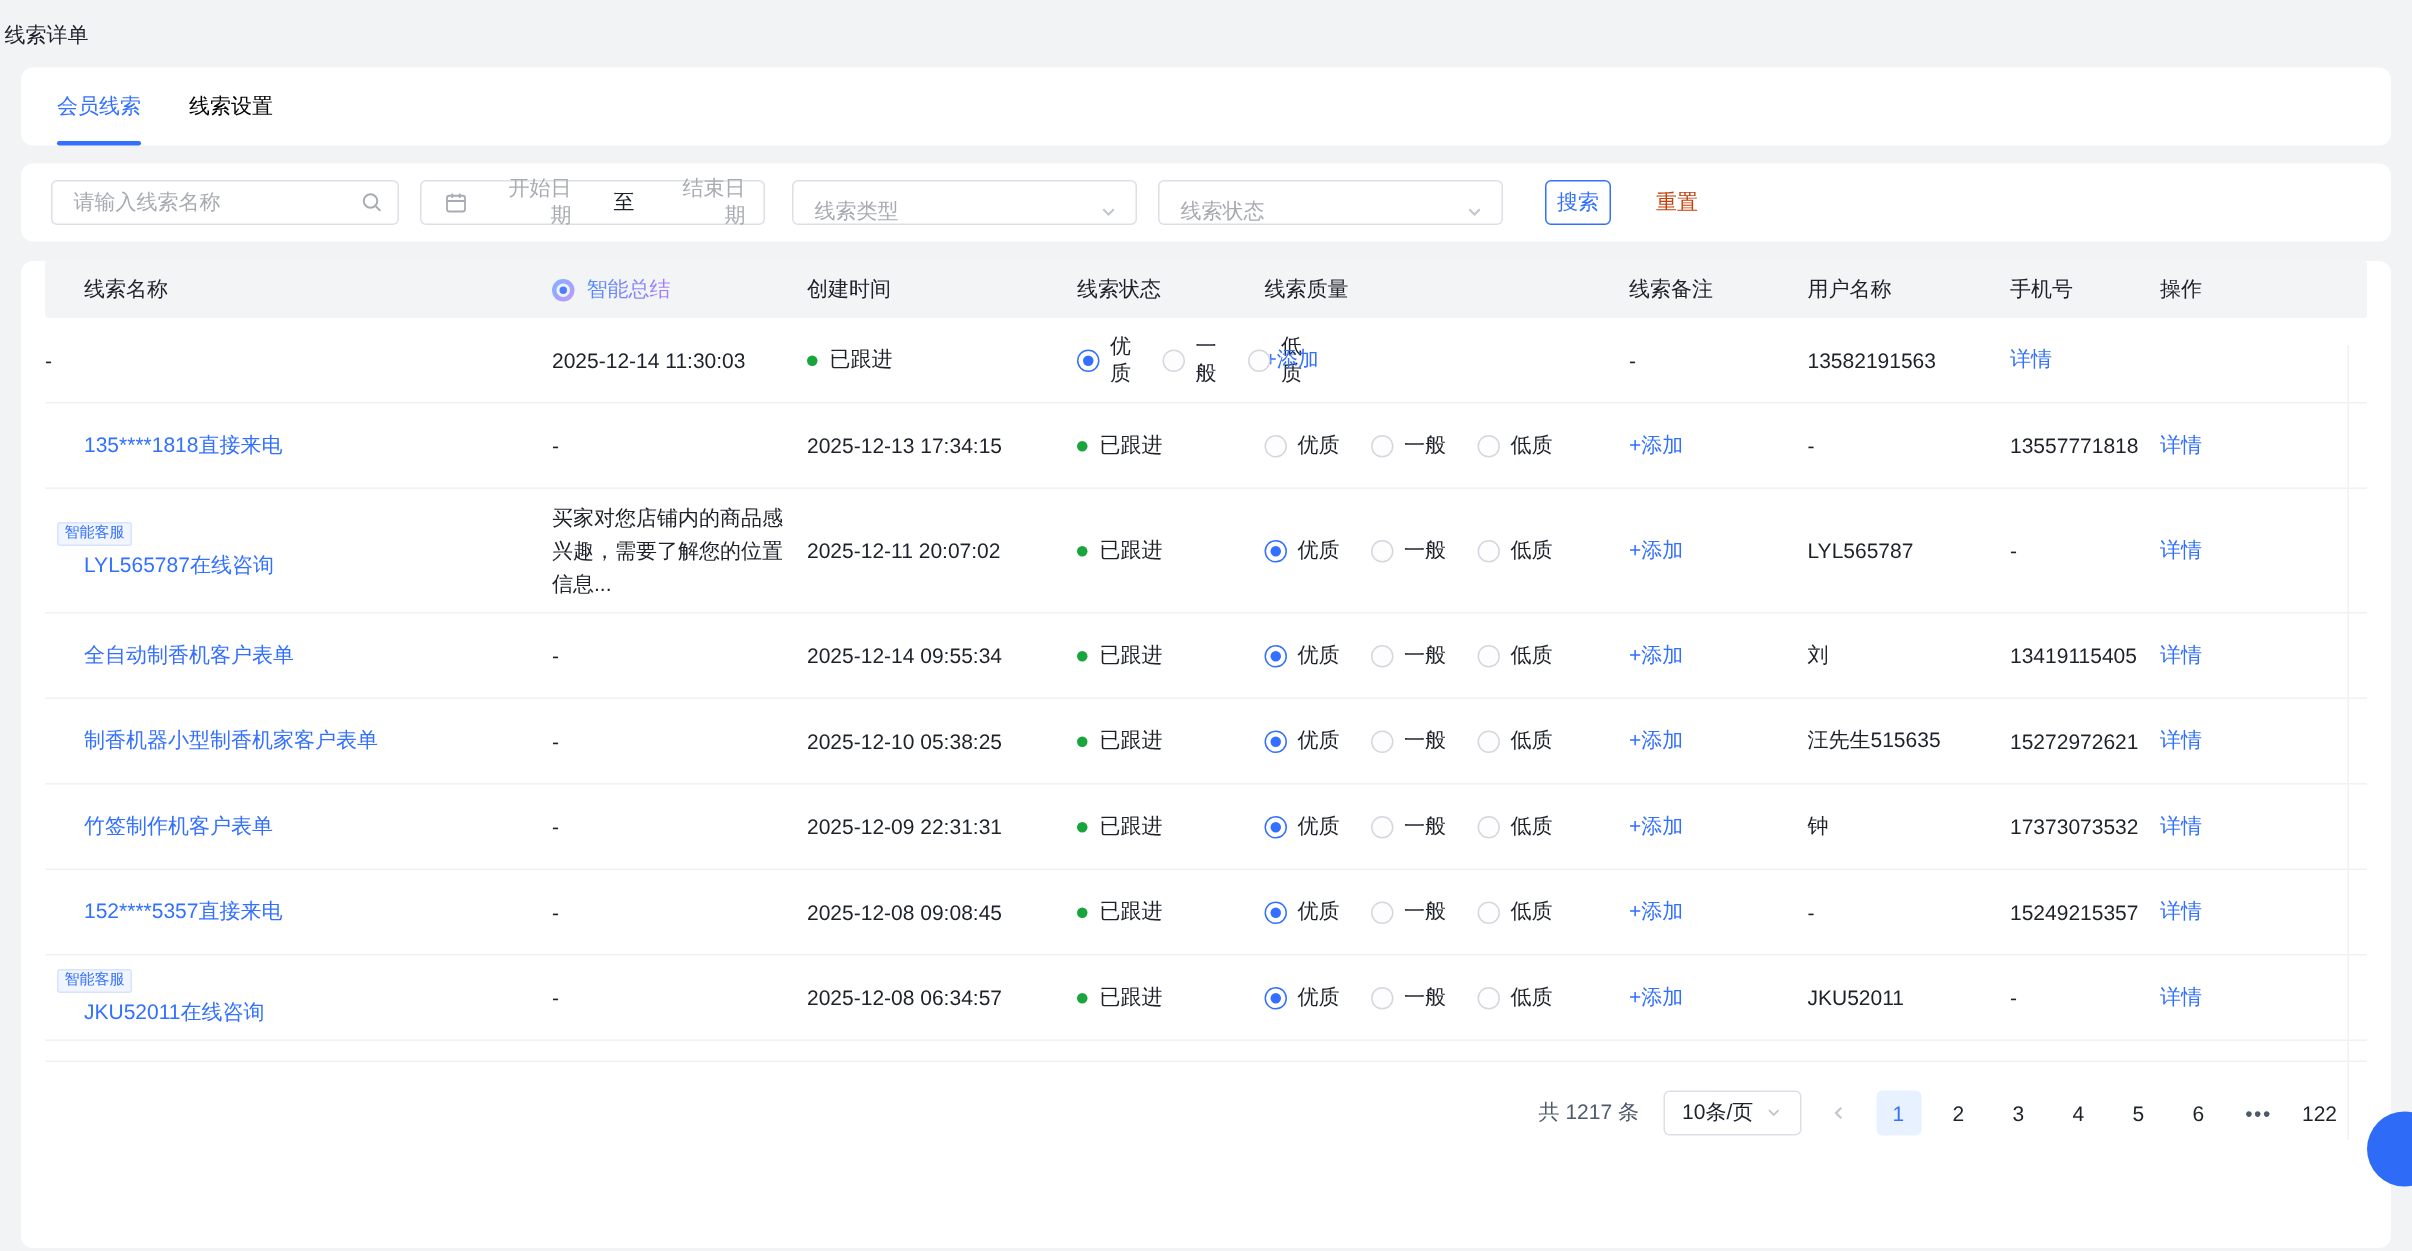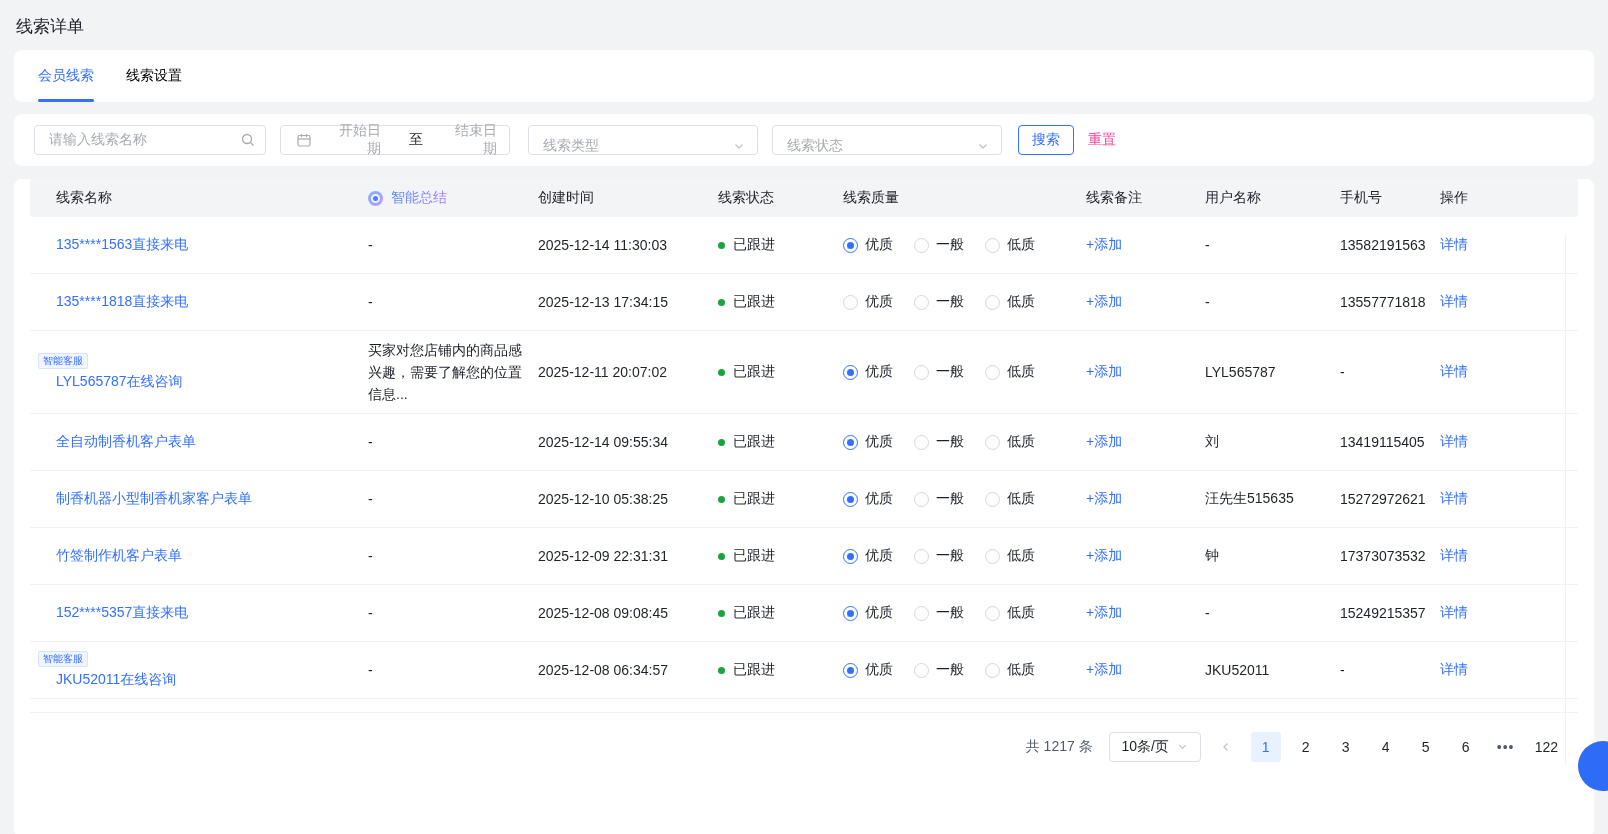--- a/index.html
+++ b/index.html
@@ -1,42 +1,42 @@
 <!DOCTYPE html>
 <html><head>
 <meta charset="utf-8">
 <style>
   * { margin:0; padding:0; box-sizing:border-box; }
   html,body { width:1608px; height:834px; overflow:hidden; }
   body {
     font-family:"Liberation Sans","DejaVu Sans",sans-serif;
     font-size:14px; color:#1d2129; background:#f2f3f5; position:relative;
   }
-  .page-title { padding:15px 16px 12px; font-size:17px; font-weight:500; color:#1d2129; }
+  .page-title { padding:15px 3px 12px; font-size:14px; font-weight:500; color:#1d2129; }
   .card { background:#fff; border-radius:8px; margin:0 14px; }
 
   
   .tab-card { height:52px; display:flex; align-items:flex-end; padding-left:24px; gap:32px; }
   .tab { position:relative; height:100%; display:flex; align-items:center; cursor:pointer; font-size:14px; color:#000000; }
   .tab.active { color:#3370ff; }
   .tab.active::after { content:""; position:absolute; left:0; right:0; bottom:0; height:3px; border-radius:2px; background:#3370ff; }
 
   
   .filter-card { margin-top:12px; height:52px; display:flex; align-items:center; padding:0 20px; gap:14px; }
   .ctrl { height:30px; border:1px solid #dcdfe6; border-radius:4px; background:#fff; display:flex; align-items:center; color:#a8abb2;gap:24px; }
   .name-input { width:232px; padding:0 10px 0 14px; }
   .name-input .ph { flex:1; }
   .date-box { width:230px; padding:0 12px 0 16px; margin-left:0; }
   .date-box .ph { flex:1; text-align:right; }
   .date-box .sep { color:#1d2129; padding:0 4px; }
   .select-box { width:230px; padding:12px 12px 0 14px; }
   .select-box .ph { flex:1; }
   .sel-type { margin-left:4px; }
-  .search-btn { width:56px; height:30px; margin-left:2px; border:1px solid #3370ff; border-radius:4px; background:#fff; color:#3370ff; font-size:14px; cursor:pointer; font-family:inherit; }
-  .reset-link { color:#ec4899; cursor:pointer; margin-left:0;font-family:Liberation Serif, serif; }
+  .search-btn { width:44px; height:30px; margin-left:14px; border:1px solid #3370ff; border-radius:4px; background:#fff; color:#3370ff; font-size:14px; cursor:pointer; font-family:inherit; }
+  .reset-link { color:#c2410c; cursor:pointer; margin-left:16px;font-family:Liberation Serif, serif; }
   .icon-svg { flex:none; display:inline-flex; }
 
   
   .main-card { margin-top:12px; height:658px; position:relative; }
   .list-title { font-size:16px; font-weight:500; padding:19px 0 0 30px; line-height:24px; }
 
   .table { margin:13px 16px 0; }
   .trow, .thead {
     display:grid;
     grid-template-columns:338px 170px 180px 125px 243px 119px 135px 100px 1fr;
@@ -152,23 +152,20 @@
       <div>创建时间</div>
       <div>线索状态</div>
       <div>线索质量</div>
       <div>线索备注</div>
       <div>用户名称</div>
       <div>手机号</div>
       <div>操作</div>
     </div>
     <div id="tbody">
         <div class="trow">
-          <div class="cell-name name-col">
-            <a class="link">135****1563直接来电</a>
-          </div>
           <div class="summary">-</div>
           <div>2025-12-14 11:30:03</div>
           <div class="status">
             <span class="dot"></span>
             <span>已跟进</span>
           </div>
           <div class="quality">
             <span class="q-opt">
               <span class="radio checked"></span>
               <span>优质</span>

